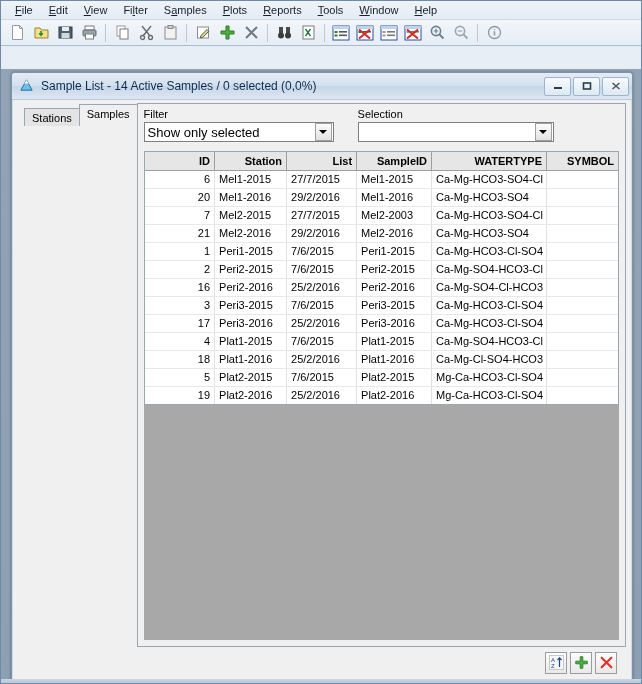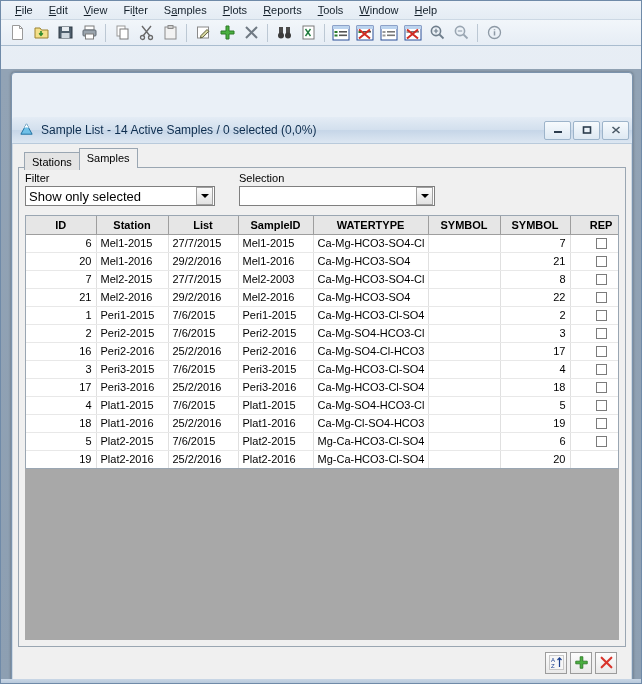--- a/index.html
+++ b/index.html
@@ -91,41 +91,40 @@
     box-shadow: 0 0 3px rgba(0,0,0,0.35);
     display: flex; flex-direction: column;
   }
   .child-title {
     height: 27px;
     background: linear-gradient(#e4ecf5 0%, #d3e0ee 48%, #c6d6e8 52%, #dde7f2 100%);
     display: flex; align-items: center;
     padding: 0 3px 0 7px;
     border-radius: 3px 3px 0 0;
     border-bottom: 1px solid #b9cadb;
-    margin-top: 44px;
   }
   .child-title .ct-text {
     font-size: 12px; color: #0d2d4e; margin-left: 6px;
     white-space: nowrap;
     flex: 1 1 auto;
   }
   .winbtns { display: flex; align-items: center; gap: 2px; }
   .winbtn {
     width: 27px; height: 19px;
     border: 1px solid #9db4ca;
     border-radius: 2px;
     background: linear-gradient(#f6fafd, #dee9f3);
     display: flex; align-items: center; justify-content: center;
   }
 
   .child-body {
     flex: 1 1 auto;
     background: #f0f0f0;
     padding: 4px 5px 0 5px;
-    display: flex; flex-direction: column;
+    display: flex; flex-direction: row;
     border-left: 1px solid #cfd9e3;
     border-right: 1px solid #cfd9e3;
     overflow: hidden;
   }
 
   
   .tabstrip {
     height: 20px;
     display: flex; align-items: flex-end;
     padding-left: 6px;
@@ -208,21 +207,21 @@
     width: 100%;
     table-layout: fixed;
     font-size: 11px;
   }
   table.grid th {
     background: #e6e6e6;
     border-right: 1px solid #9e9e9e;
     border-bottom: 1px solid #9e9e9e;
     font-weight: bold;
     font-size: 11px;
-    text-align: center;
+    text-align: right;
     padding: 2px 4px;
     height: 18px;
     color: #000;
     white-space: nowrap;
     overflow: hidden;
   }
   table.grid td {
     border-right: 1px solid #e0e0e0;
     border-bottom: 1px solid #e8e8e8;
     padding: 1px 4px;

